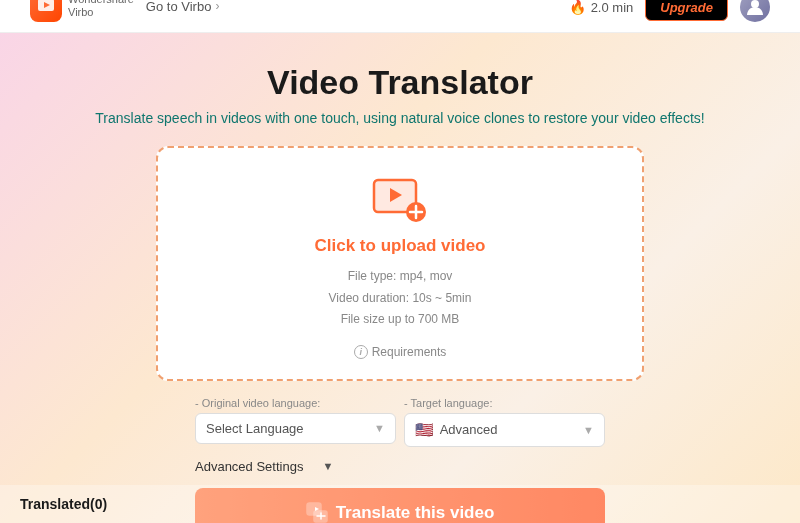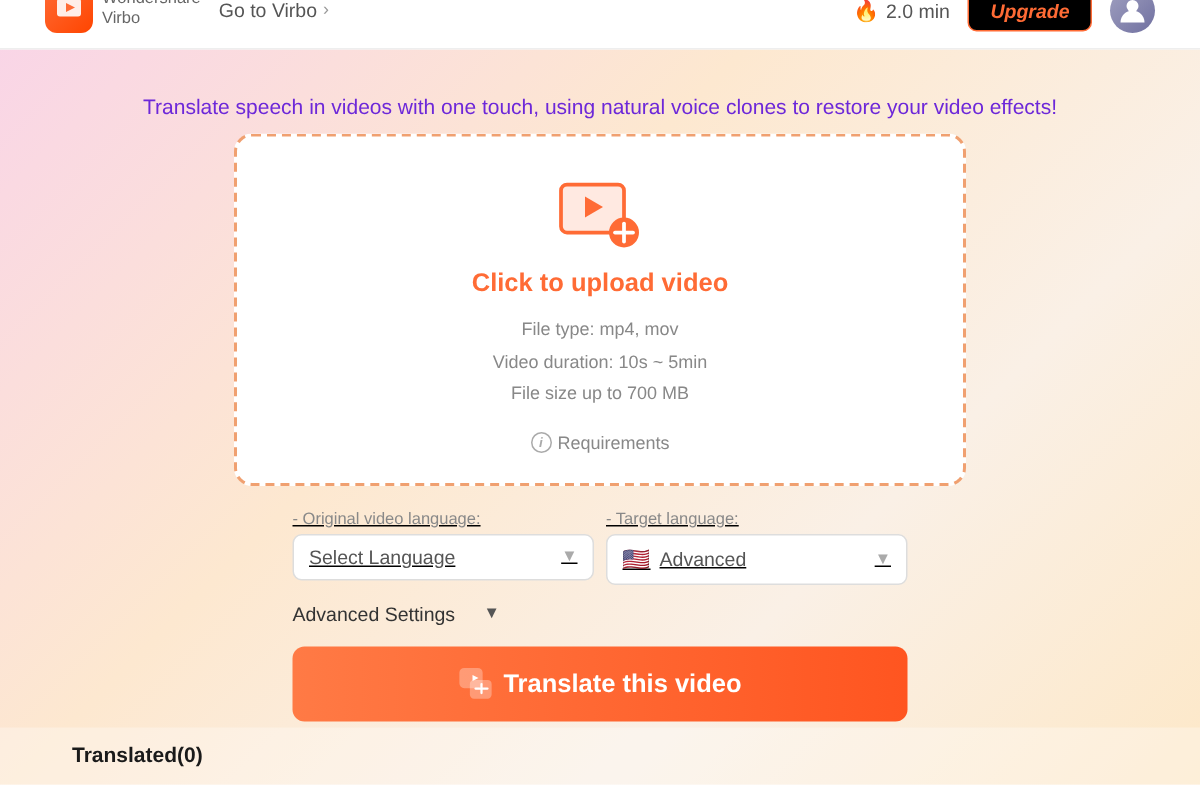--- a/index.html
+++ b/index.html
@@ -120,23 +120,23 @@
     }
     .page-title {
       font-size: 34px;
       font-weight: 800;
       color: #1a1a1a;
       text-align: center;
       margin-bottom: 8px;
     }
     .page-subtitle {
       font-size: 14px;
-      color: #6d28d9;
+      color: #0f766e;
       text-align: center;
-      margin-bottom: 10px;
+      margin-bottom: 20px;
     }
 
     
     .upload-box {
       width: 488px;
       background: white;
       border: 2px dashed #f0a070;
       border-radius: 12px;
       padding: 28px 20px 20px;
       display: flex;
@@ -191,21 +191,20 @@
       font-style: italic;
       font-weight: bold;
     }
 
     
     .language-row {
       display: flex;
       gap: 8px;
       width: 410px;
       margin-bottom: 12px;
-      text-decoration: underline;
     }
     .lang-group {
       flex: 1;
       display: flex;
       flex-direction: column;
       gap: 4px;
     }
     .lang-label {
       font-size: 11px;
       color: #888;
@@ -279,21 +278,20 @@
       bottom: 0;
       left: 0;
       right: 0;
       padding: 10px 20px;
       background: rgba(255,255,255,0.3);
     }
     .translated-label {
       font-size: 14px;
       font-weight: 700;
       color: #1a1a1a;
-      margin-left: 28px;
     }
   </style>
 </head>
 <body>
 
 <div class="header">
   <div class="header-left">
     <div class="logo-container">
       <div class="logo-icon">
         <svg width="18" height="16" viewBox="0 0 18 16" fill="none">
@@ -320,20 +318,21 @@
     <div class="avatar">
       <svg viewBox="0 0 20 20" fill="white" xmlns="http://www.w3.org/2000/svg">
         <circle cx="10" cy="7" r="4"></circle>
         <path d="M2 18c0-4.4 3.6-8 8-8s8 3.6 8 8"></path>
       </svg>
     </div>
   </div>
 </div>
 
 <div class="main">
+  <h1 class="page-title">Video Translator</h1>
   <p class="page-subtitle">Translate speech in videos with one touch, using natural voice clones to restore your video effects!</p>
 
   <div class="upload-box">
     <div class="upload-icon-container">
       <svg class="upload-icon-svg" viewBox="0 0 56 48" fill="none" xmlns="http://www.w3.org/2000/svg">
         <rect x="2" y="4" width="42" height="32" rx="4" fill="#ff6b35" opacity="0.15"></rect>
         <rect x="2" y="4" width="42" height="32" rx="4" stroke="#ff6b35" stroke-width="2.5" fill="none"></rect>
         <polygon points="18,12 18,26 30,19" fill="#ff6b35"></polygon>
         <circle cx="44" cy="36" r="10" fill="#ff6b35"></circle>
         <line x1="44" y1="30" x2="44" y2="42" stroke="white" stroke-width="2.5" stroke-linecap="round"></line>

